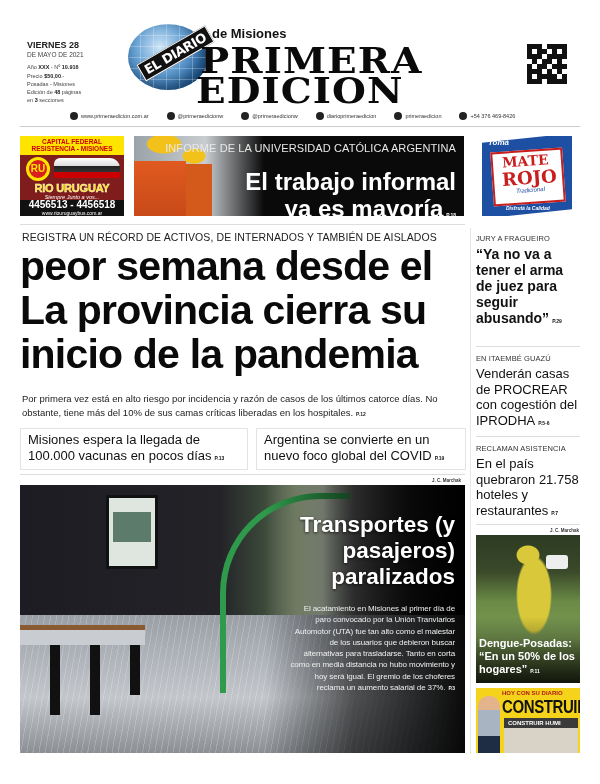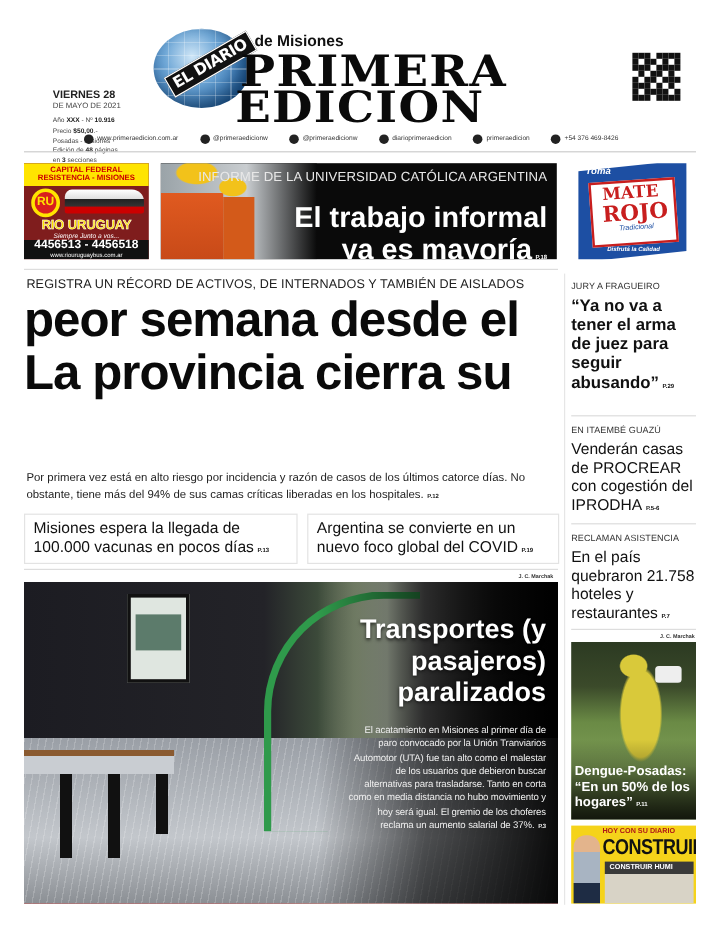--- a/index.html
+++ b/index.html
@@ -1,21 +1,21 @@
 <!DOCTYPE html>
 <html><head>
 <meta charset="utf-8">
 <style>
   * { box-sizing: border-box; margin: 0; padding: 0; }
   html, body { width: 600px; height: 784px; background: #fff; overflow: hidden; }
   body { font-family: "Liberation Sans", sans-serif; color: #111; position: relative; }
 
   
   .masthead { position: absolute; left: 0; top: 0; width: 600px; height: 105px; }
-  .edition-info { position: absolute; left: 44px; top: 40px; width: 100px; line-height: 1.25; margin-top: 34px; }
+  .edition-info { position: absolute; left: 27px; top: 40px; width: 100px; line-height: 1.25; }
   .ed-day { font-size: 9px; font-weight: bold; color: #222; }
   .ed-date { font-size: 6.5px; color: #444; margin-bottom: 4px; }
   .ed-line { font-size: 5.5px; color: #444; line-height: 1.5; }
   .ed-line b { color: #222; }
 
   .logo { position: absolute; left: 128px; top: 18px; width: 350px; height: 80px; }
   .globe { position: absolute; left: 0; top: 6px; width: 80px; height: 66px; border-radius: 50%;
            background: radial-gradient(circle at 40% 35%, #cfe6f7 0%, #6fa7d6 35%, #1f5fa0 75%, #0e3564 100%);
            box-shadow: inset -6px -6px 12px rgba(0,0,0,0.3); }
   .globe-grid { position: absolute; inset: 0; border-radius: 50%;
@@ -279,22 +279,23 @@
   <div class="trad">Tradicional</div>
   <div class="disfruta">Disfrutá la Calidad</div>
 </div>
 
 <div class="hr-mid"></div>
 
 <div class="kicker-main">REGISTRA UN RÉCORD DE ACTIVOS, DE INTERNADOS Y TAMBIÉN DE AISLADOS</div>
 <div class="headline-main">
   <div>peor semana desde el</div>
   <div>La provincia cierra su</div>
-</div>
-<div class="lead-main"><span>Por primera vez está en alto riesgo por incidencia y razón de casos de los últimos catorce días. No obstante, tiene más del 94% de sus camas críticas liberadas en los hospitales.</span><span class="pg-small">P.12</span></div>
+  <div>inicio de la pandemia</div>
+</div>
+<div class="lead-main"><span>Por primera vez está en alto riesgo por incidencia y razón de casos de los últimos catorce días. No obstante, tiene más del 10% de sus camas críticas liberadas en los hospitales.</span><span class="pg-small">P.12</span></div>
 
 <div class="sub-box sub-1"><span>Misiones espera la llegada de 100.000 vacunas en pocos días</span><span class="pg-small">P.13</span></div>
 <div class="sub-box sub-2"><span>Argentina se convierte en un nuevo foco global del COVID</span><span class="pg-small">P.19</span></div>
 
 <div class="hr-photo"></div>
 <div class="credit" style="left:432px; top:478px;">J. C. Marchak</div>
 
 <div class="main-photo">
   <div class="mp-back"></div>
   <div class="mp-floor"></div>

